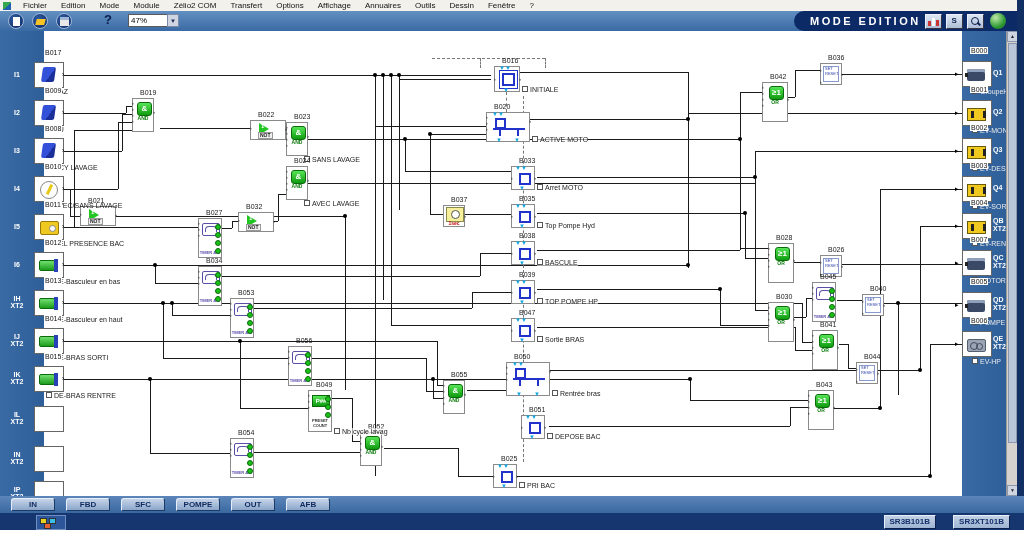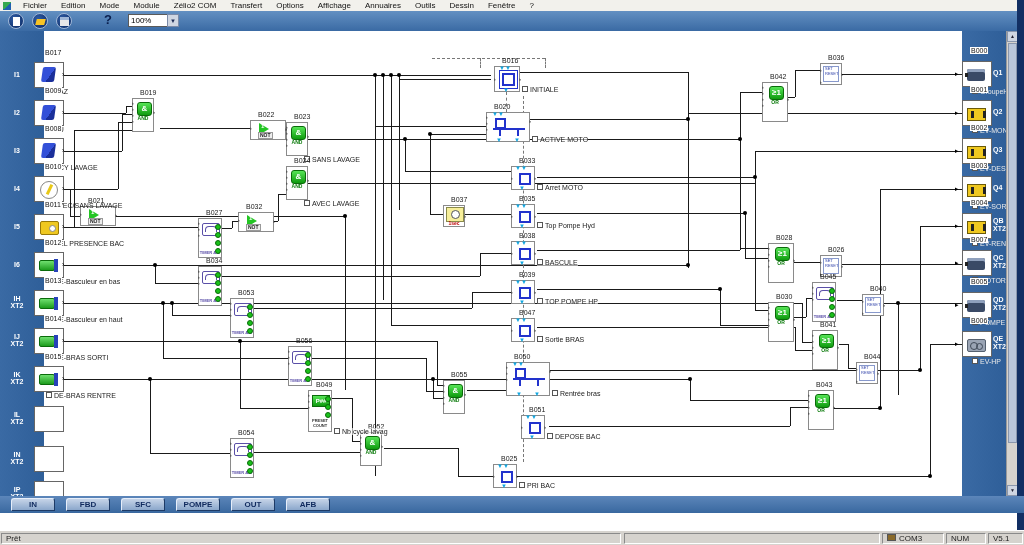--- a/index.html
+++ b/index.html
@@ -134,22 +134,35 @@
     <div class="circ" style="left:8px">
         <span class="g"></span>
       </div>
     <div class="circ open" style="left:32px">
         <span class="g"></span>
       </div>
     <div class="circ save" style="left:56px">
         <span class="g"></span>
       </div>
     <div class="helpq" style="left:104px">?</div>
-    <div class="zoombox" style="left:128px">100%</div>
+    <div class="zoombox" style="left:128px">47%</div>
     <div class="zoomarrow" style="left:167px">▼</div>
+    <div class="modepill">
+      <span class="modetext">MODE EDITION</span>
+      <span class="minibtn chartbars">
+          <i style="left:2px;height:5px"></i>
+          <i style="left:6px;height:8px;background:#fff"></i>
+          <i style="left:10px;height:6px"></i>
+        </span>
+      <span class="minibtn">S</span>
+      <span class="minibtn">
+          <span class="mag"></span>
+        </span>
+      <span class="logo"></span>
+    </div>
   </div>
 
   <div id="stage">
       <div id="stageInner">
         <div class="rail" style="left: 0px; top: 31px; width: 44px; height: 465px;"></div>
         <div class="rail" style="left: 962px; top: 31px; width: 44px; height: 465px;"></div>
         <div class="wire" style="left: 64px; top: 75px; width: 427px; height: 1px;"></div>
         <div class="wire" style="left: 399px; top: 79px; width: 92px; height: 1px;"></div>
         <div class="wire" style="left: 519px; top: 72px; width: 169px; height: 1px;"></div>
         <div class="wire" style="left: 688px; top: 113px; width: 274px; height: 1px;"></div>
@@ -752,21 +765,22 @@
       <span id="tabsHost" style="display:flex">
         <span class="tab">IN</span>
         <span class="tab">FBD</span>
         <span class="tab">SFC</span>
         <span class="tab">POMPE</span>
         <span class="tab">OUT</span>
         <span class="tab">AFB</span>
       </span>
     </div>
 
+  <div class="modbar">
+    <div class="modicon">
+      <i style="left:3px;top:2px"></i>
+        <i style="left:12px;top:2px;background:#3ac0e8"></i>
+        <i style="left:7px;top:7px;background:#e86030"></i>
+    </div>
+    <span id="modBtns"></span>
+  <span class="modbtn" style="right: 88px;">SR3B101B</span><span class="modbtn" style="right: 14px;">SR3XT101B</span></div>
 
-  <div class="statusbar">
-    <span class="scell" style="left:1px;width:620px">Prêt</span>
-    <span class="scell" style="left:624px;width:256px"></span>
-    <span class="scell" style="left:882px;width:62px"><span class="plug"></span><span>COM3</span></span>
-    <span class="scell" style="left:946px;width:40px">NUM</span>
-    <span class="scell" style="left:988px;width:35px">V5.1</span>
-  </div>
 </div>
 
 </body></html>

